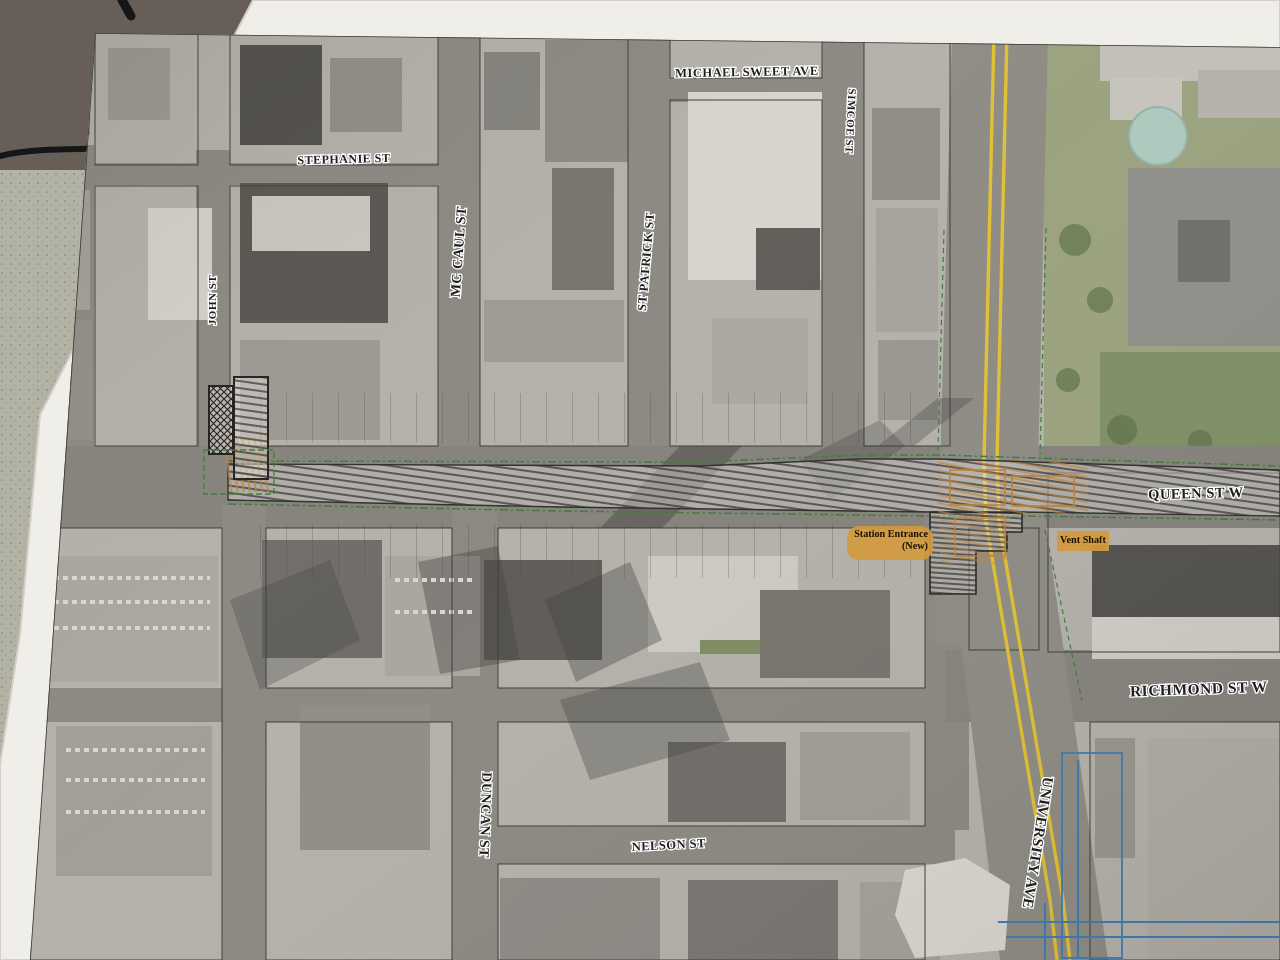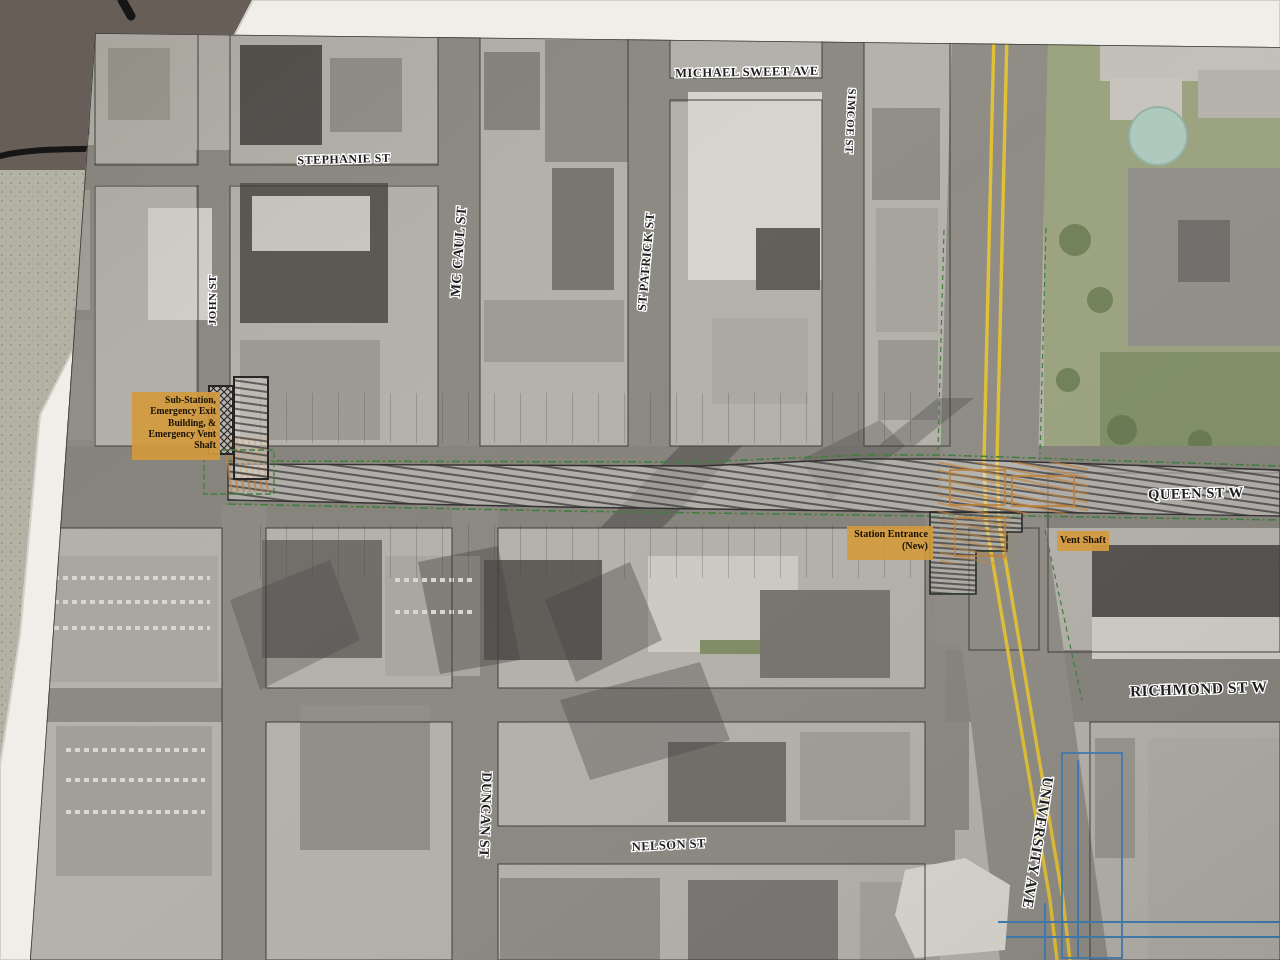--- a/index.html
+++ b/index.html
@@ -4,21 +4,21 @@
 <style>
   html,body{margin:0;padding:0;background:#57534c;}
   .scene{position:relative;width:1280px;height:960px;overflow:hidden;
          font-family:Liberation Serif, serif;}
   .scene svg{position:absolute;left:0;top:0;}
   .maplabel{position:absolute;background:rgba(211,154,62,0.93);color:#191106;
             font-weight:bold;line-height:1.18;box-sizing:border-box;}
   .lbl-sub{left:132px;top:392px;width:88px;height:68px;font-size:9.6px;
            text-align:right;padding:2px 4px 0 2px;}
   .lbl-sta{left:847px;top:526px;width:86px;height:34px;font-size:10.2px;
-           text-align:right;padding:2px 5px 16px 2px;}
+           text-align:right;padding:2px 5px 16px 2px;border-radius:12px;}
   .lbl-vent{left:1029px;top:531px;width:52px;height:20px;font-size:10.2px;
             text-align:center;padding:3px 2px 0 2px;margin-left:28px;}
   text.street{font-weight:bold;fill:#1e1e1e;stroke:#ffffff;stroke-width:2.6px;
               paint-order:stroke;letter-spacing:0.5px;}
 </style>
 </head>
 <body>
 
 <div class="scene">
 <svg width="1280" height="960" viewBox="0 0 1280 960">
@@ -246,16 +246,15 @@
       <text class="street" x="216" y="300" font-size="11" text-anchor="middle" transform="rotate(-90 216 300)">JOHN ST</text>
       <text class="street" x="463" y="252" font-size="14" text-anchor="middle" transform="rotate(-86 463 252)">MC CAUL ST</text>
       <text class="street" x="650" y="262" font-size="12.5" text-anchor="middle" transform="rotate(-85 650 262)">ST PATRICK ST</text>
       <text class="street" x="847" y="121" font-size="11" text-anchor="middle" transform="rotate(93 847 121)">SIMCOE ST</text>
       <text class="street" x="481" y="815" font-size="14" text-anchor="middle" transform="rotate(92 481 815)">DUNCAN ST</text>
       <text class="street" x="1033" y="842" font-size="15" text-anchor="middle" transform="rotate(99 1033 842)">UNIVERSITY AVE</text>
     </g>
   </g>
 </svg>
 
-<div class="maplabel lbl-sub">Sub-Station, Emergency Exit Building, &amp; Emergency Vent Shaft</div>
 <div class="maplabel lbl-sta">Station Entrance (New)</div>
 <div class="maplabel lbl-vent">Vent Shaft</div>
 </div>
 
 </body></html>

